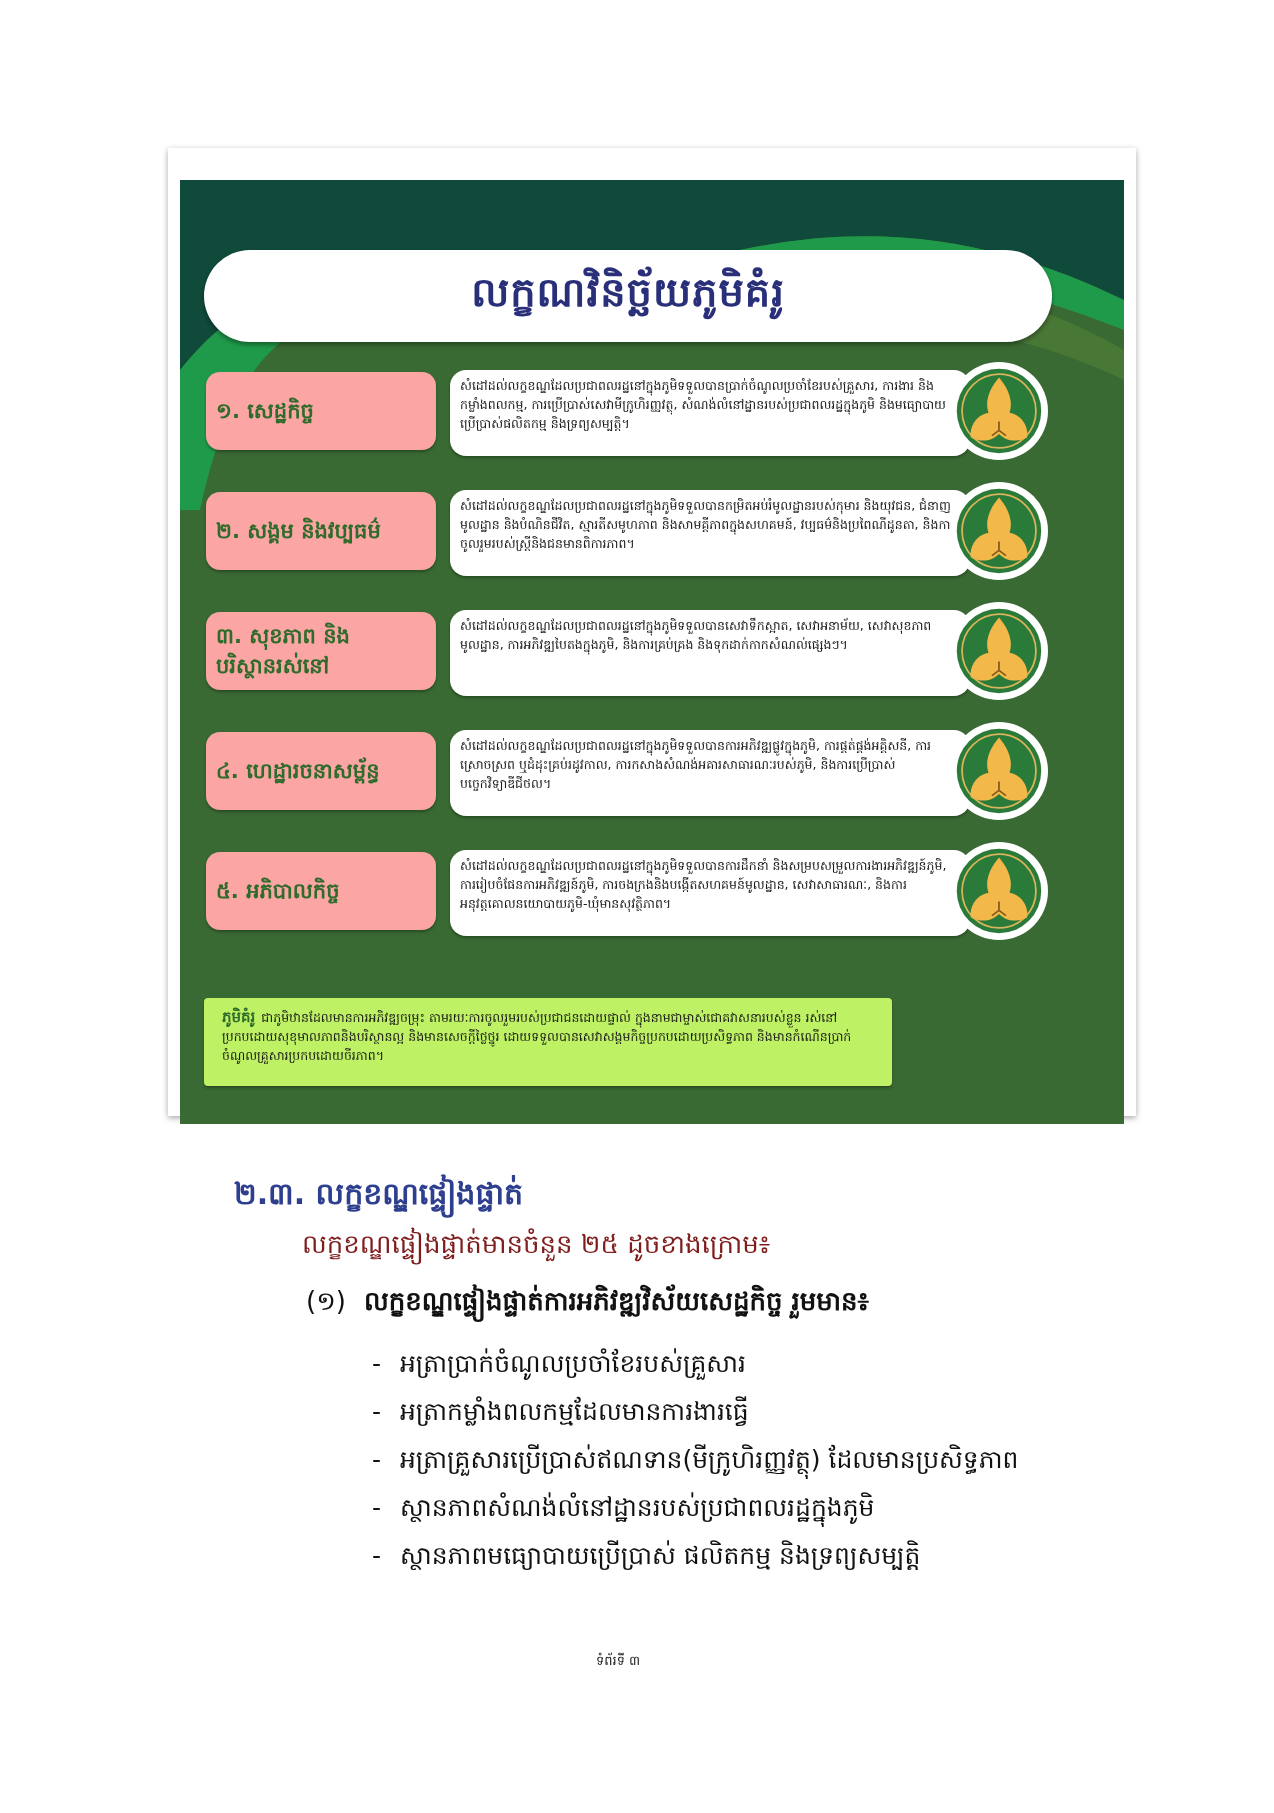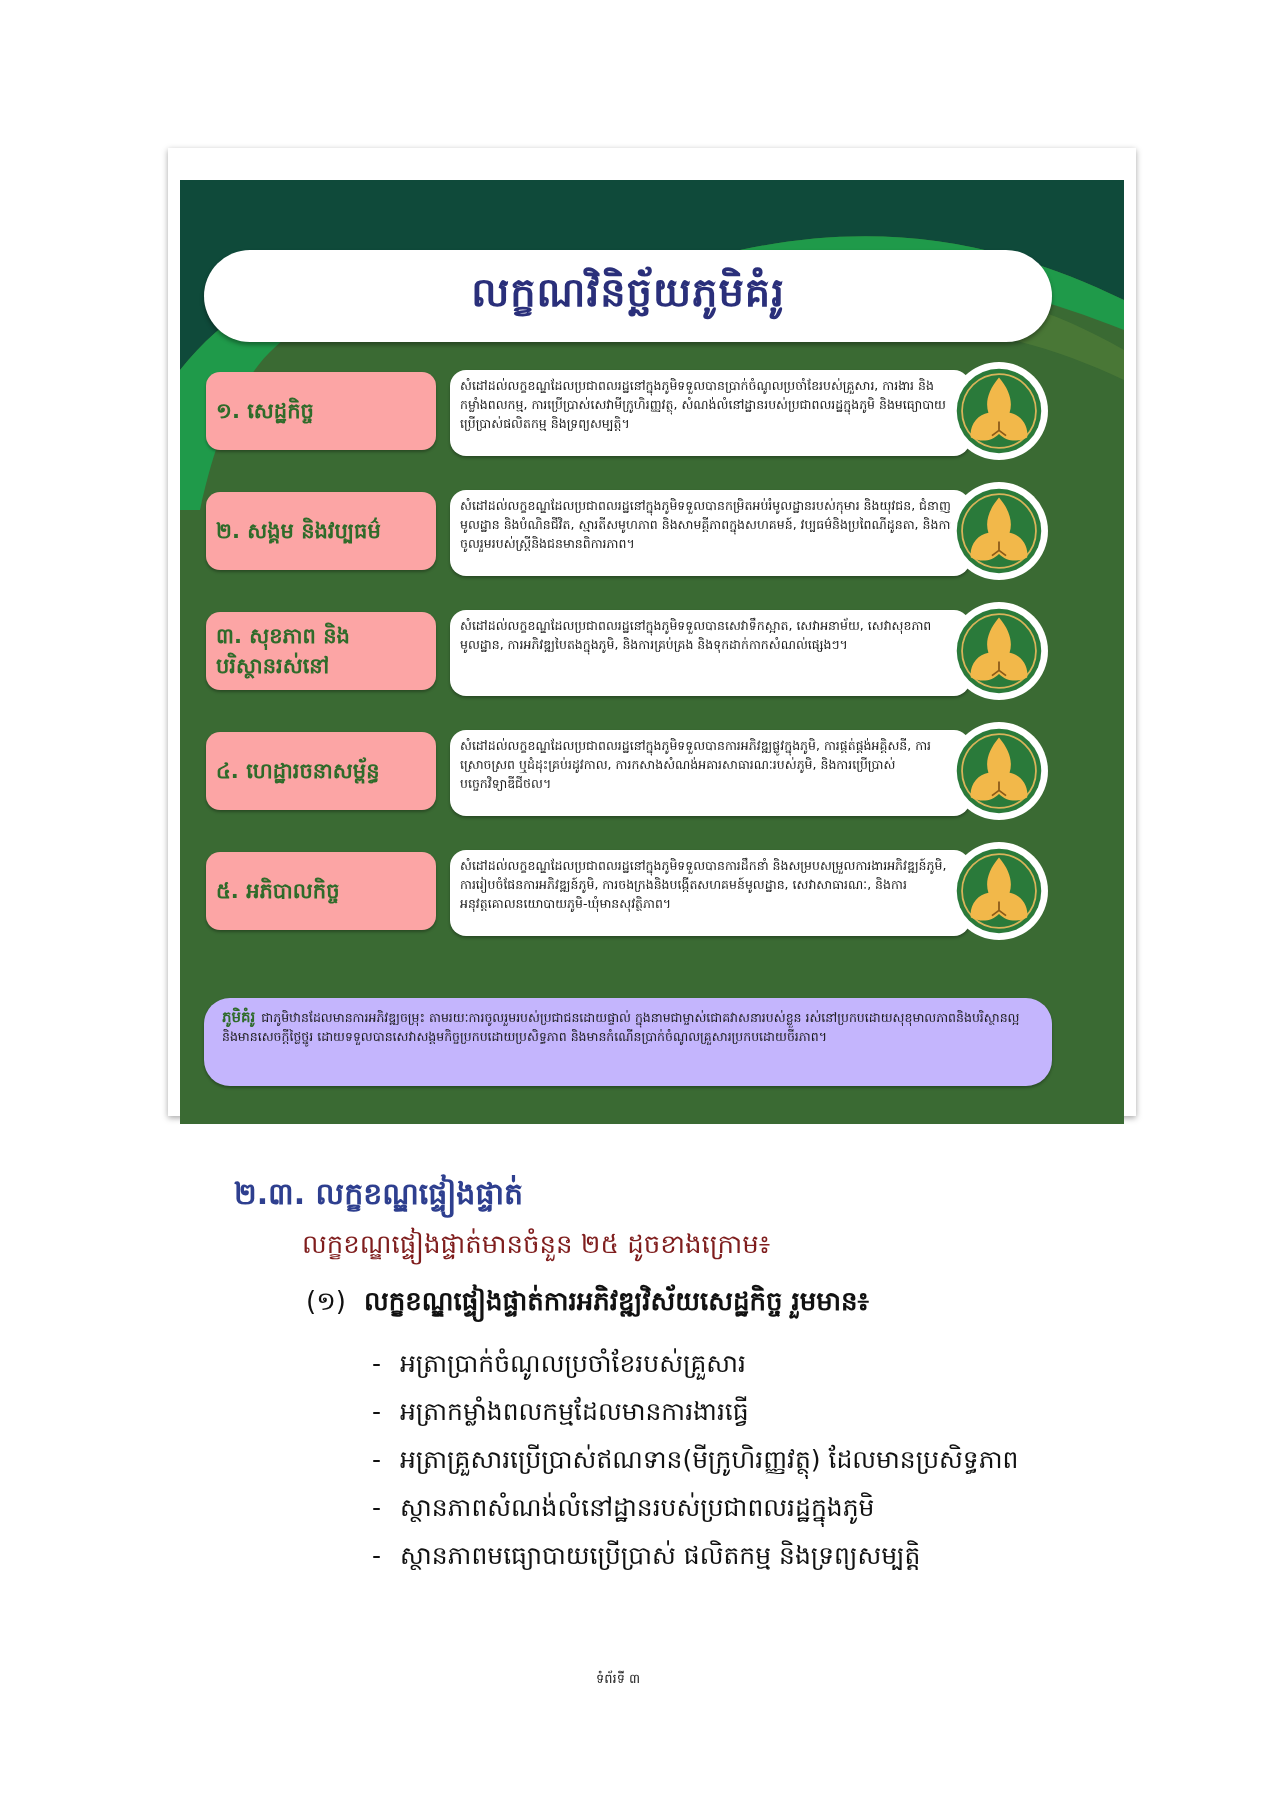--- a/index.html
+++ b/index.html
@@ -38,39 +38,39 @@
   }
   .desc-text { font-size: 12.5px; line-height: 19px; color: #1a1a1a; margin: 0; }
   .emblem {
     position: absolute; left: 770px; top: 0px; width: 98px; height: 98px;
     border-radius: 50%; background: #ffffff;
     display: flex; align-items: center; justify-content: center;
   }
   .emblem svg { width: 88px; height: 88px; }
 
   .footer-pill {
-    position: absolute; left: 24px; top: 818px; width: 848px; height: 88px;
-    background: #c4b5fd; border-radius: 26px; box-shadow: 0 2px 3px rgba(0,0,0,0.3);
+    position: absolute; left: 24px; top: 818px; width: 688px; height: 88px;
+    background: #bef264; border-radius: 4px; box-shadow: 0 2px 3px rgba(0,0,0,0.3);
     padding: 10px 18px; box-sizing: border-box;
   }
   .footer-text { font-size: 12.5px; line-height: 19px; color: #1a1a1a; margin: 0; }
   .footer-lead { font-weight: bold; color: #2f6b2a; font-size: 15px; margin-right: 6px; }
 
   
   .section-heading {
     position: absolute; left: 234px; top: 1175px;
     font-size: 30px; font-weight: bold; color: #2e3f8f;
   }
   .intro-line { position: absolute; left: 302px; top: 1228px; font-size: 26px; color: #7f1d1d; }
   .subheading { position: absolute; left: 306px; top: 1285px; font-size: 26px; font-weight: bold; color: #111; }
   .subheading .num { margin-right: 18px; font-weight: normal; }
   .bullets { position: absolute; left: 372px; top: 1340px; margin: 0; padding: 0; list-style: none; }
   .bullets li { font-size: 25px; color: #111; height: 48px; line-height: 48px; white-space: nowrap; }
   .bullets .dash { display: inline-block; width: 28px; }
-  .page-number { position: absolute; left: 596px; top: 1652px; font-size: 13px; color: #222; margin-top: 18px; }
+  .page-number { position: absolute; left: 596px; top: 1652px; font-size: 13px; color: #222; }
 </style>
 </head>
 <body>
 
 <div class="figure-frame">
   <div class="figure">
     <svg class="waves" viewBox="0 0 944 330" preserveAspectRatio="none">
       <path d="M0,0 L944,0 L944,120 C820,60 700,40 560,70 C420,100 300,60 160,90 C90,105 40,140 0,190 Z" fill="#0f4a3a"></path>
       <path d="M0,190 C40,140 90,105 160,90 C300,60 420,100 560,70 C700,40 820,60 944,120 L944,150 C820,100 700,80 560,110 C420,140 300,110 170,130 C100,145 50,190 20,330 L0,330 Z" fill="#1f9a4a"></path>
       <path d="M120,130 C260,95 420,130 580,105 C720,85 840,110 944,170 L944,200 C840,150 720,130 580,150 C420,175 260,150 120,160 Z" fill="#4d7a37" opacity="0.8"></path>

